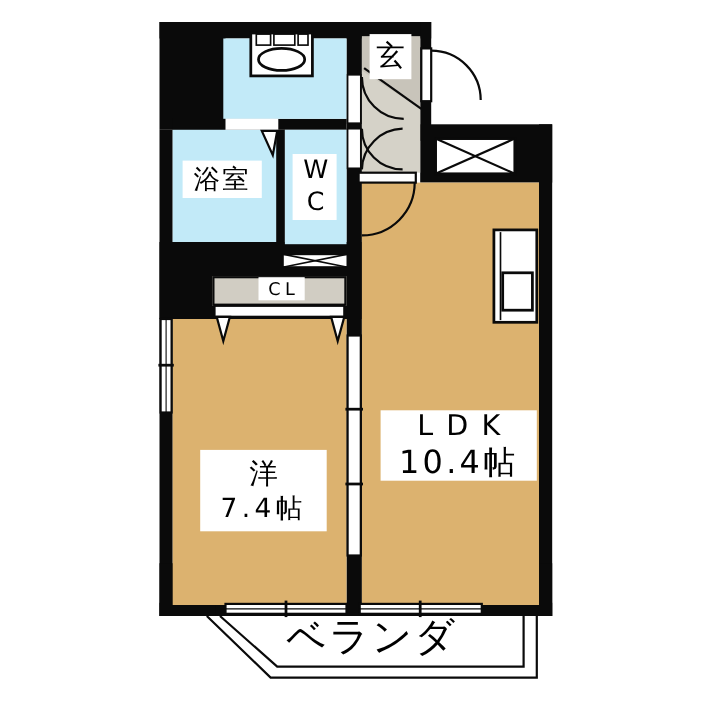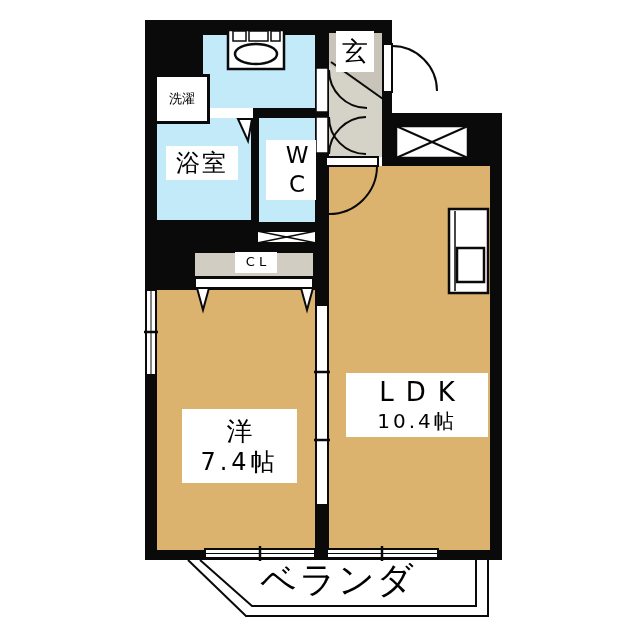--- a/index.html
+++ b/index.html
@@ -23,26 +23,26 @@
   .wo{fill:#fff;stroke:none;}
   .ln{fill:none;stroke:var(--wall);}
   .t1{stroke-width:1;} .t15{stroke-width:1.5;} .t2{stroke-width:2;} .t25{stroke-width:2.5;}
   .label{position:absolute;display:flex;align-items:center;justify-content:center;
          background:#fff;text-align:center;line-height:1.1;}
   .label.clear{background:transparent;}
   .col{flex-direction:column;margin-top:48px;}
   .lbl-entrance{font-size:26px;}
   .lbl-laundry{font-size:13px;border:3px solid var(--wall);}
   .lbl-bath{font-size:24px;letter-spacing:2px;}
-  .lbl-wc{font-size:23px;line-height:29px;word-break:break-all;padding-left:12px;}
-  .lbl-cl{font-size:13px;letter-spacing:4px;padding-left:4px;}
+  .lbl-wc{font-size:23px;line-height:29px;word-break:break-all;padding-left:2px;}
+  .lbl-cl{font-size:16px;letter-spacing:4px;padding-left:4px;}
   .rm-name{font-size:26px;}
   .rm-size{font-size:24px;letter-spacing:4px;margin-top:4px;white-space:nowrap;}
   .lbl-ldk .rm-name{letter-spacing:12px;padding-left:12px;}
-  .lbl-ldk .rm-size{font-size:20px;letter-spacing:3px;}
+  .lbl-ldk .rm-size{font-size:29px;letter-spacing:3px;}
   .lbl-veranda{font-size:36px;letter-spacing:2px;}
 </style>
 </head>
 <body>
 
 <div class="stage">
 
   <div class="abs wall" style="left:145px;top:20px;width:247px;height:15px;"></div>
   <div class="abs wall" style="left:145px;top:20px;width:60px;height:98px;"></div>
   <div class="abs wall" style="left:145px;top:118px;width:12px;height:442px;"></div>
@@ -150,21 +150,20 @@
       <line x1="382" y1="546" x2="382" y2="561" class="ln t25"></line>
     </g>
 
     <g>
       <polyline points="188,560 246,616 488,616 488,560" class="ln t2"></polyline>
       <polyline points="200,560 252,606 476,606 476,560" class="ln t2"></polyline>
     </g>
   </svg>
 
   <div class="label lbl-entrance" style="left:336px;top:31px;width:38px;height:41px;">玄</div>
-  <div class="label lbl-laundry" style="left:154px;top:74px;width:50px;height:44px;">洗濯</div>
   <div class="label lbl-bath" style="left:166px;top:146px;width:72px;height:34px;">浴室</div>
   <div class="label lbl-wc" style="left:266px;top:140px;width:38px;height:60px;">WC</div>
   <div class="label lbl-cl" style="left:235px;top:252px;width:38px;height:21px;">CL</div>
 
   <div class="label col" style="left:182px;top:361px;width:115px;height:74px;">
     <div class="rm-name">洋</div>
     <div class="rm-size">7.4帖</div>
   </div>
 
   <div class="label col lbl-ldk" style="left:346px;top:325px;width:142px;height:64px;">

